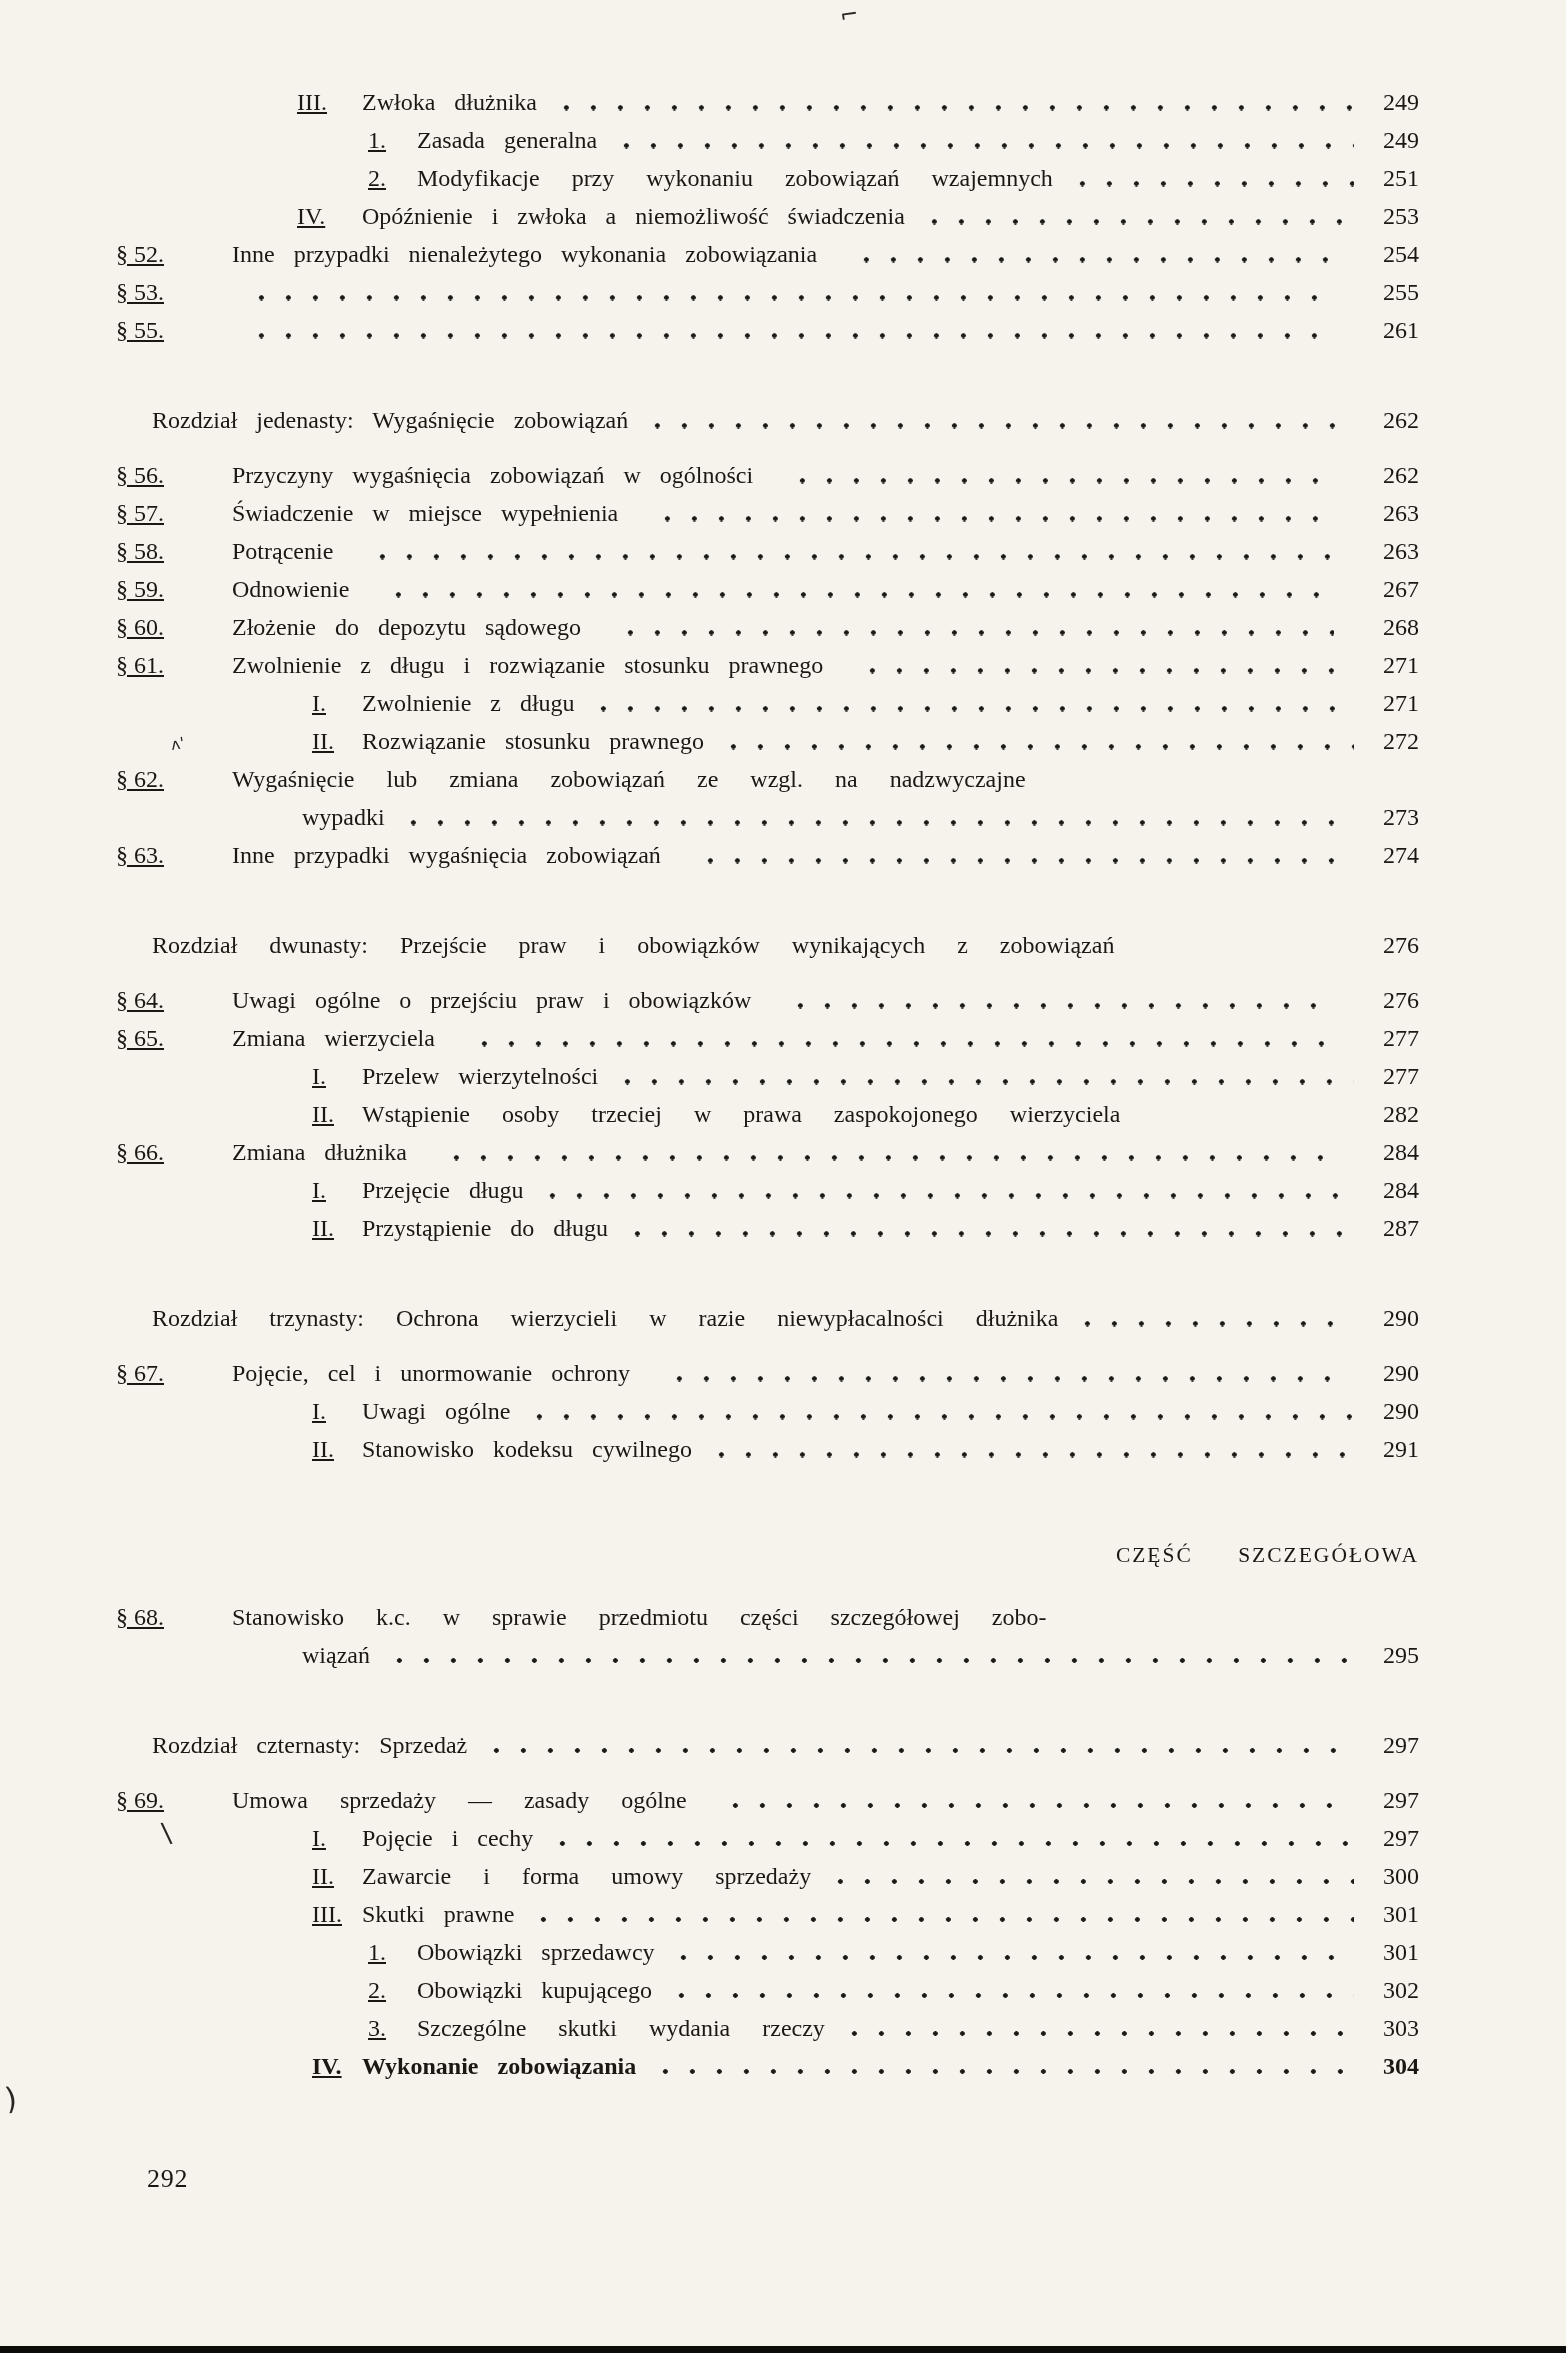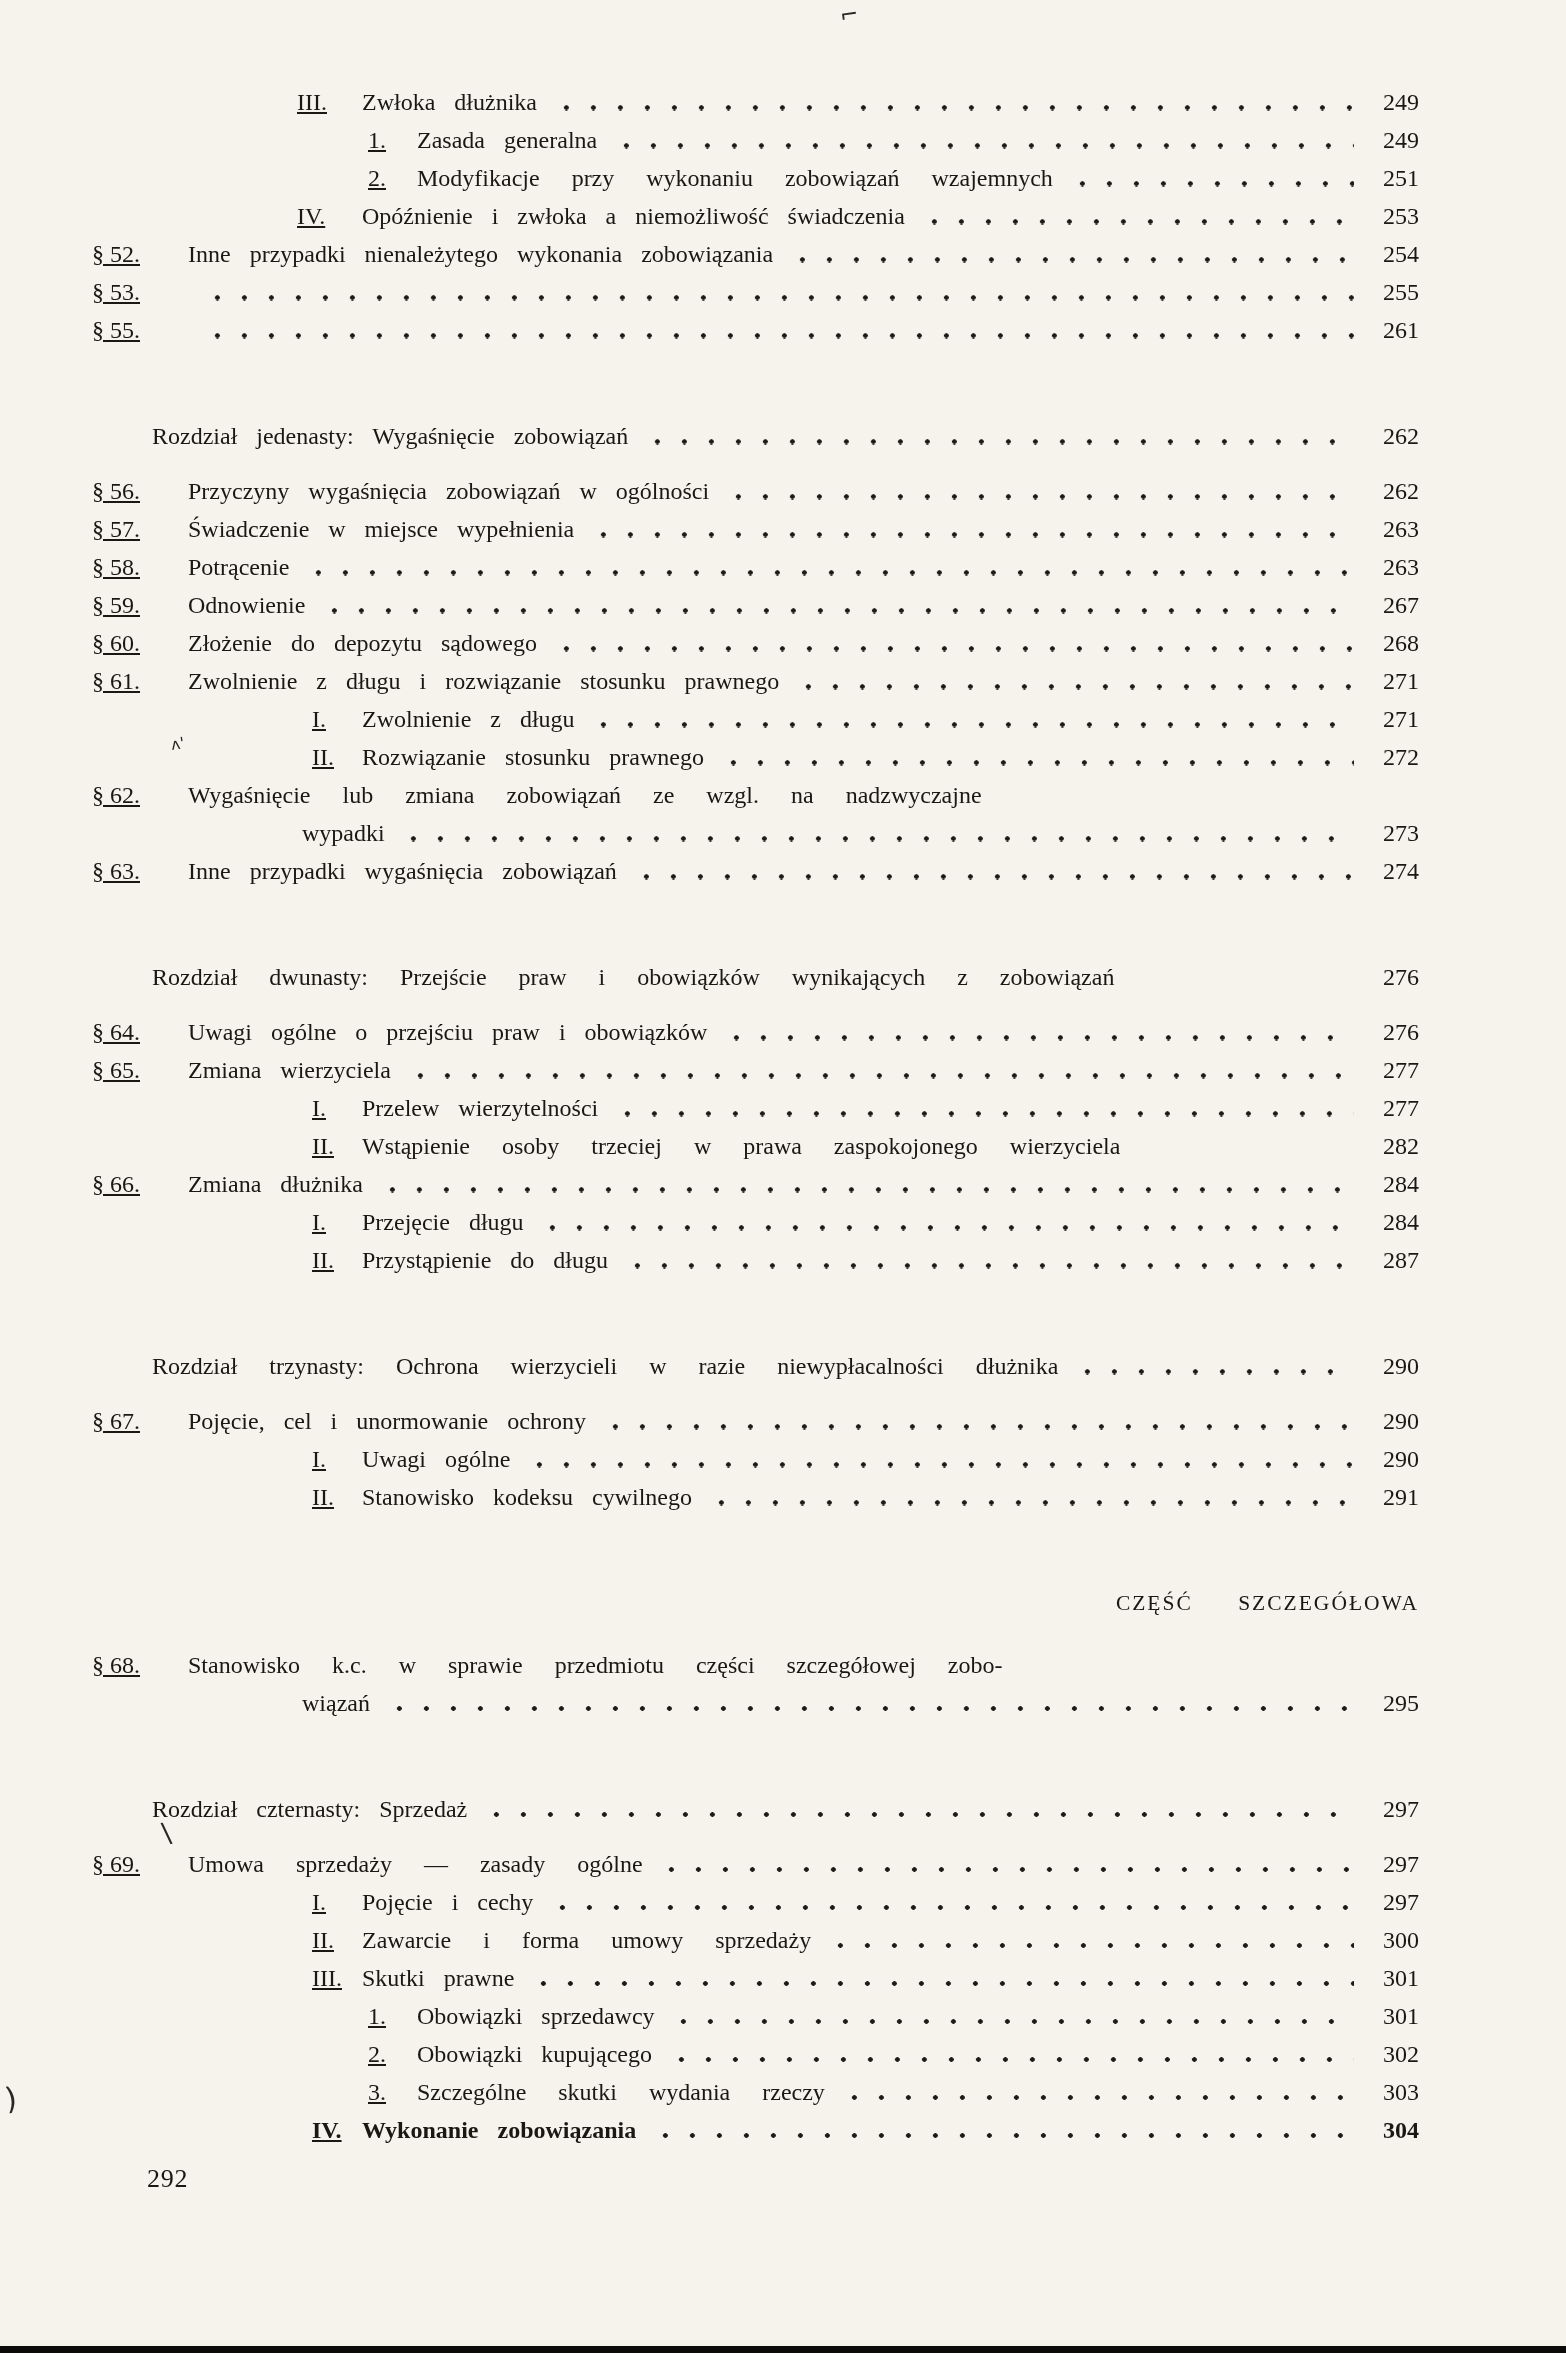--- a/index.html
+++ b/index.html
@@ -40,21 +40,21 @@
     height: 5.2px;
     margin: 0 6.5px 10.4px 11.7px;
     background-image: radial-gradient(circle, #1c1a17 2.1px, rgba(0,0,0,0) 2.6px);
     background-size: 27px 5.2px;
     background-repeat: repeat-x;
     background-position: 3.9px center;
   }
   .dots.nodots { background: none; }
 
   .lvl-chapter   { padding-left: 152px; margin-bottom: 17px; }
-  .lvl-section   { padding-left: 92px; }
+  .lvl-section   { padding-left: 116px; gap: 20px; }
   .lvl-section .num   { width: 96px; }
   .lvl-roman-top { padding-left: 297px; }
   .lvl-roman-top .num { width: 65px; }
   .lvl-roman-sub { padding-left: 312px; }
   .lvl-roman-sub .num { width: 50px; }
   .lvl-numeric   { padding-left: 368px; }
   .lvl-numeric .num   { width: 49px; }
   .lvl-cont      { padding-left: 302px; }
 
   .lvl-part {
@@ -62,21 +62,21 @@
     text-align: right;
     font-weight: 400;
     font-size: 21.5px;
     letter-spacing: 2px;
     word-spacing: 38px;
     padding: 0 148px 0 152px;
     margin-top: 68px;
     margin-bottom: 23.5px;
     line-height: 38px;
   }
-  .sp-lg { margin-top: 68px; }
+  .sp-lg { margin-top: 52px; }
   .spread .txt { word-spacing: 26px; }
   .bold { font-weight: 700; }
 
   .page-number {
     position: absolute;
     left: 147px;
     top: 2163px;
     font-size: 26px;
     line-height: 31px;
     letter-spacing: 0.7px;

